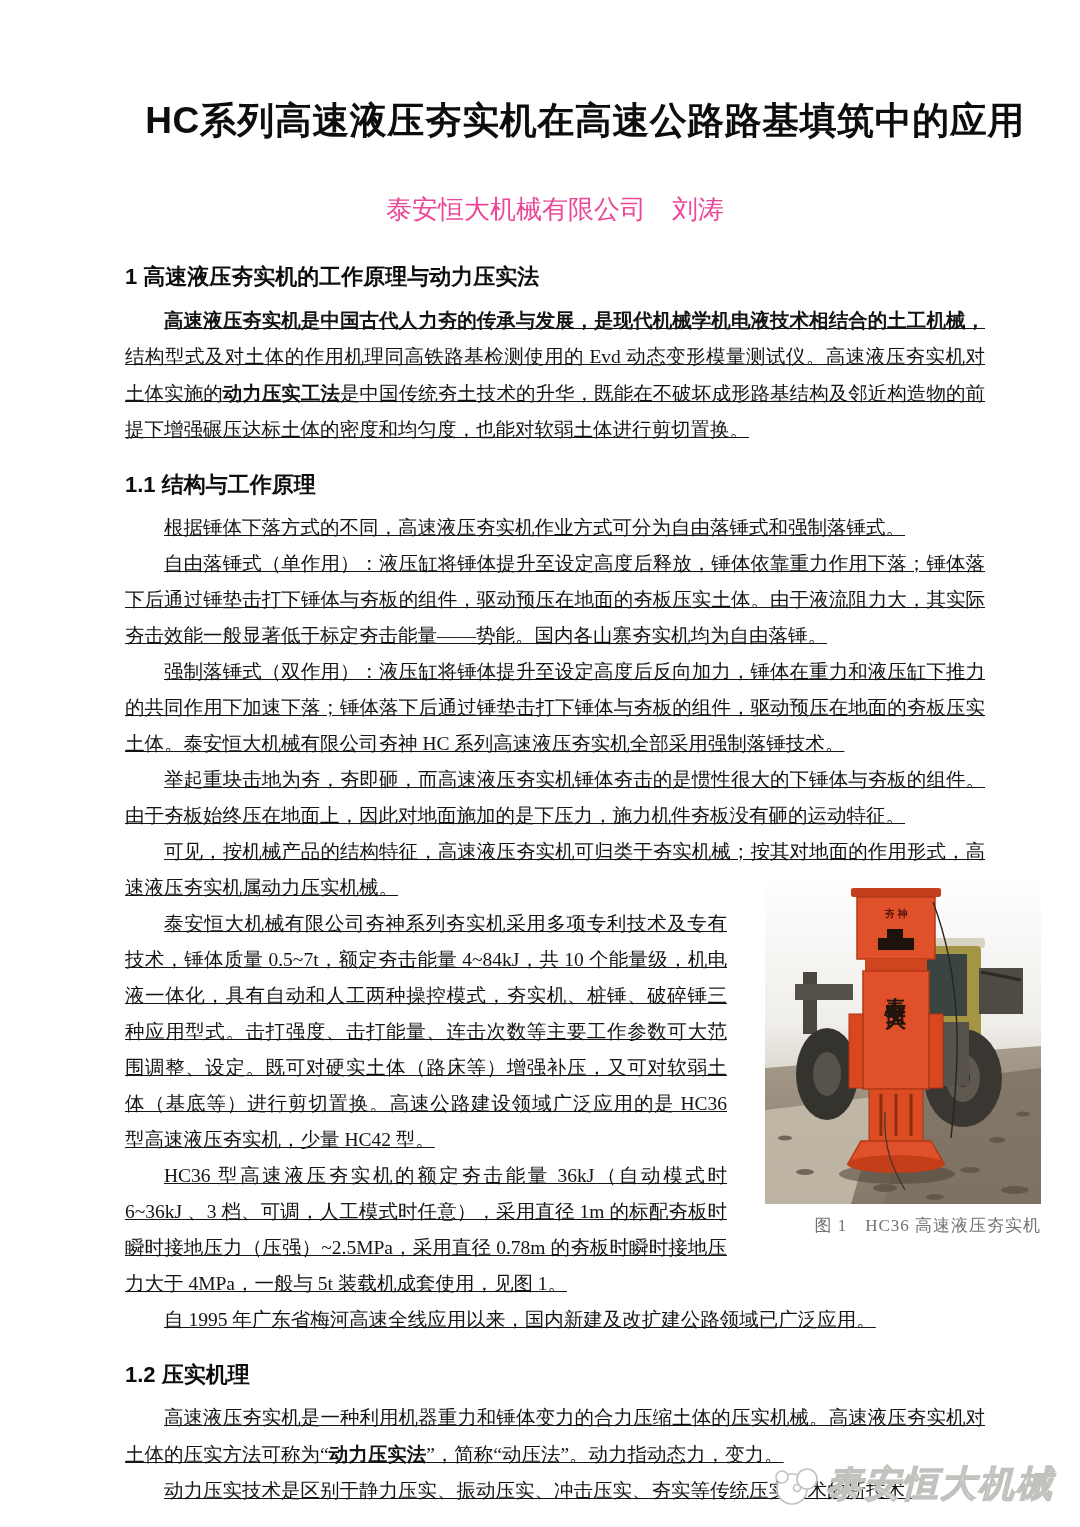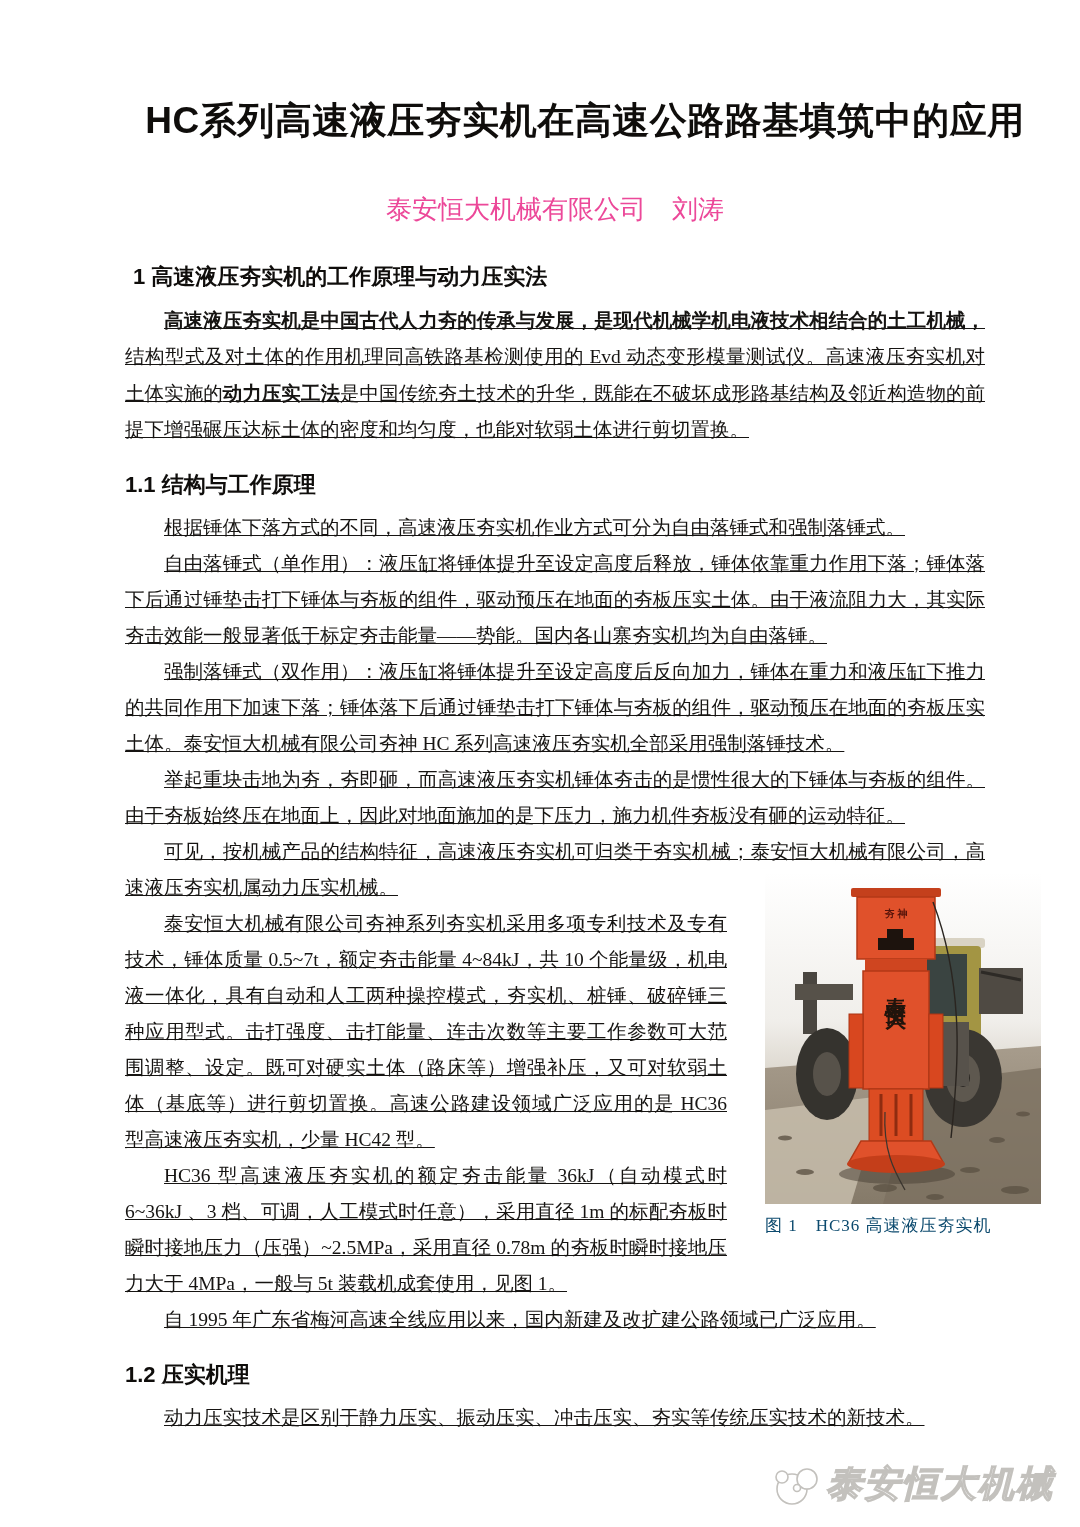--- a/index.html
+++ b/index.html
@@ -37,21 +37,21 @@
     width:860px;
   }
   .content h2{
     font-family:"Liberation Sans","DejaVu Sans",sans-serif;
     font-weight:bold;
     font-size:22px;
     color:#0f0d0b;
     margin:22px 0 10px 0;
     line-height:30px;
   }
-  .content h2.first{margin-top:0;margin-left:8px;}
+  .content h2.first{margin-top:0;}
   .content p{
     margin:0;
     text-indent:2em;
     font-size:19.5px;
     line-height:36px;
     text-align:justify;
     color:#161412;
     text-decoration:underline;
   }
   .content p.narrow{width:602px;}
@@ -60,23 +60,23 @@
     position:absolute;
     left:765px;top:872px;
     width:276px;
   }
   .figure .photo{
     width:276px;height:332px;
     display:block;
   }
   .figure .caption{
     margin-top:10px;
-    text-align:left;
+    text-align:right;
     font-size:17px;
-    color:#0c4a6e;
+    color:#737373;
     letter-spacing:1px;
   }
   .watermark{
     position:absolute;
     right:6px;bottom:18px;
     display:flex;
     align-items:center;
     gap:4px;
     font-style:italic;
   }
@@ -104,27 +104,28 @@
     <h2 class="first">1 高速液压夯实机的工作原理与动力压实法</h2>
 
     <p><b class="seg">高速液压夯实机是中国古代人力夯的传承与发展，是现代机械学机电液技术相结合的土工机械，</b><span>结构型式及对土体的作用机理同高铁路基检测使用的 Evd 动态变形模量测试仪。高速液压夯实机对土体实施的</span><b class="seg">动力压实工法</b><span>是中国传统夯土技术的升华，既能在不破坏成形路基结构及邻近构造物的前提下增强碾压达标土体的密度和均匀度，也能对软弱土体进行剪切置换。</span></p>
 
     <h2>1.1 结构与工作原理</h2>
 
     <p>根据锤体下落方式的不同，高速液压夯实机作业方式可分为自由落锤式和强制落锤式。</p>
     <p>自由落锤式（单作用）：液压缸将锤体提升至设定高度后释放，锤体依靠重力作用下落；锤体落下后通过锤垫击打下锤体与夯板的组件，驱动预压在地面的夯板压实土体。由于液流阻力大，其实际夯击效能一般显著低于标定夯击能量——势能。国内各山寨夯实机均为自由落锤。</p>
     <p>强制落锤式（双作用）：液压缸将锤体提升至设定高度后反向加力，锤体在重力和液压缸下推力的共同作用下加速下落；锤体落下后通过锤垫击打下锤体与夯板的组件，驱动预压在地面的夯板压实土体。泰安恒大机械有限公司夯神 HC 系列高速液压夯实机全部采用强制落锤技术。</p>
     <p>举起重块击地为夯，夯即砸，而高速液压夯实机锤体夯击的是惯性很大的下锤体与夯板的组件。由于夯板始终压在地面上，因此对地面施加的是下压力，施力机件夯板没有砸的运动特征。</p>
-    <p>可见，按机械产品的结构特征，高速液压夯实机可归类于夯实机械；泰安恒大机械有限公司，高速液压夯实机属动力压实机械。</p>
+    <p>可见，按机械产品的结构特征，高速液压夯实机可归类于夯实机械；按其对地面的作用形式，高速液压夯实机属动力压实机械。</p>
     <p class="narrow">泰安恒大机械有限公司夯神系列夯实机采用多项专利技术及专有技术，锤体质量 0.5~7t，额定夯击能量 4~84kJ，共 10 个能量级，机电液一体化，具有自动和人工两种操控模式，夯实机、桩锤、破碎锤三种应用型式。击打强度、击打能量、连击次数等主要工作参数可大范围调整、设定。既可对硬实土体（路床等）增强补压，又可对软弱土体（基底等）进行剪切置换。高速公路建设领域广泛应用的是 HC36 型高速液压夯实机，少量 HC42 型。</p>
     <p class="narrow">HC36 型高速液压夯实机的额定夯击能量 36kJ（自动模式时 6~36kJ 、3 档、可调，人工模式时任意），采用直径 1m 的标配夯板时瞬时接地压力（压强）~2.5MPa，采用直径 0.78m 的夯板时瞬时接地压力大于 4MPa，一般与 5t 装载机成套使用，见图 1。</p>
     <p>自 1995 年广东省梅河高速全线应用以来，国内新建及改扩建公路领域已广泛应用。</p>
 
     <h2>1.2 压实机理</h2>
 
+    <p><span>高速液压夯实机是一种利用机器重力和锤体变力的合力压缩土体的压实机械。高速液压夯实机对土体的压实方法可称为“</span><b class="seg">动力压实法</b><span>”，简称“动压法”。动力指动态力，变力。</span></p>
     <p>动力压实技术是区别于静力压实、振动压实、冲击压实、夯实等传统压实技术的新技术。</p>
 
   </div>
 
   <figure class="figure" style="margin:0">
     <svg class="photo" viewBox="0 0 276 332" xmlns="http://www.w3.org/2000/svg">
       <defs>
         <linearGradient id="sky" x1="0" y1="0" x2="0" y2="1">
           <stop offset="0" stop-color="#ffffff"></stop>
           <stop offset="0.75" stop-color="#f0eeea"></stop>

